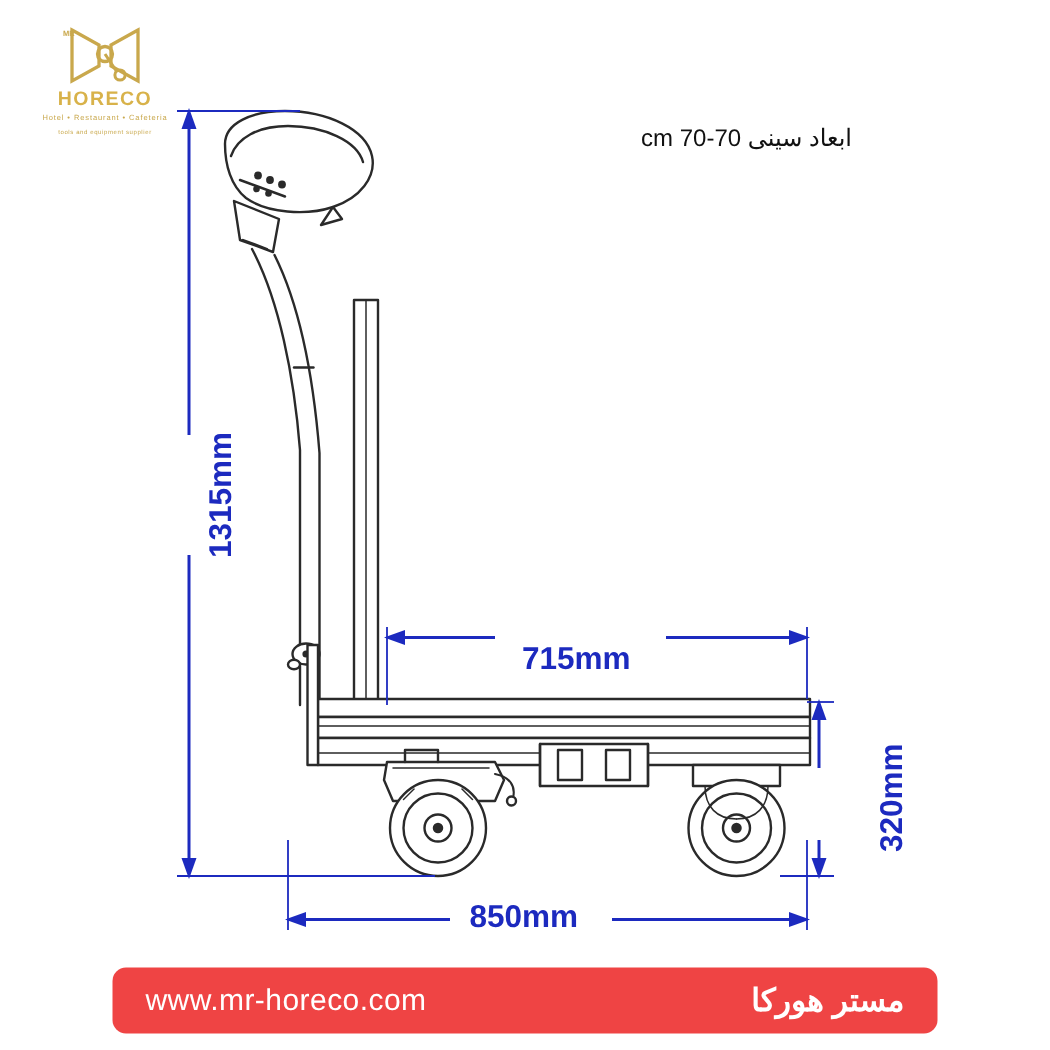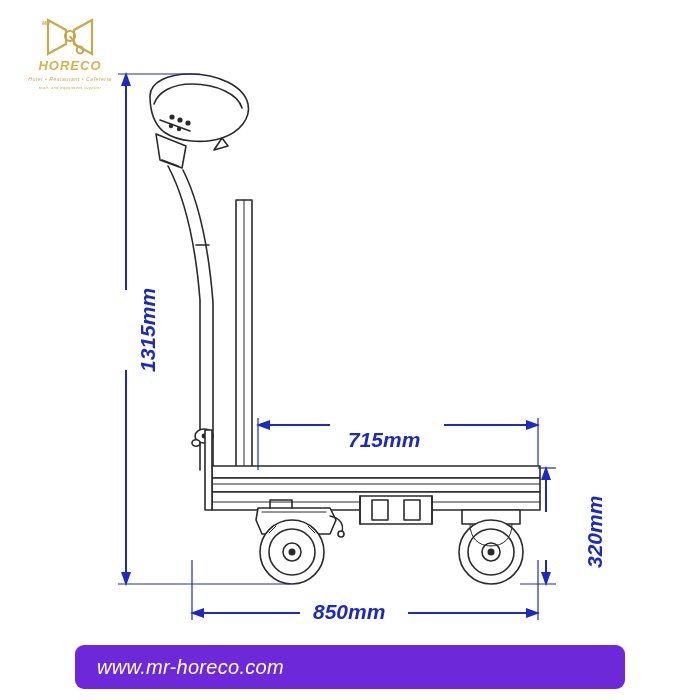--- a/index.html
+++ b/index.html
@@ -12,21 +12,20 @@
     background: #ffffff;
     font-family: "Liberation Sans", sans-serif;
     position: relative;
     overflow: hidden;
   }
 
   .page {
     position: relative;
     width: 596px;
     height: 700px;
-    font-style: italic;
   }
 
   
   .logo {
     position: absolute;
     left: 22px;
     top: 8px;
     width: 96px;
     height: 96px;
   }
@@ -100,21 +99,21 @@
     white-space: nowrap;
   }
 
   
   .footer {
     position: absolute;
     left: 75px;
     top: 645px;
     width: 550px;
     height: 44px;
-    background: #6d28d9;
+    background: #ef4444;
     border-radius: 9px;
     display: flex;
     align-items: center;
     justify-content: space-between;
     padding: 0 22px;
     box-sizing: border-box;
     text-align: center;
   }
   .footer-url {
     color: #ffffff;
@@ -147,20 +146,21 @@
       <circle cx="26" cy="22" r="5" fill="none" stroke="#c9a84c" stroke-width="2.2"></circle>
       <path d="M26 22 L34 34" stroke="#c9a84c" stroke-width="2" fill="none"></path>
       <circle cx="36" cy="36" r="3.4" fill="none" stroke="#c9a84c" stroke-width="2"></circle>
     </svg>
     <div class="logo-tiny">MR</div>
     <div class="logo-text">HORECO</div>
     <div class="logo-sub">Hotel • Restaurant • Cafeteria</div>
     <div class="logo-sub2">tools and equipment supplier</div>
   </div>
 
+  <div class="tray-note">ابعاد سینی 70-70 cm</div>
 
   <svg class="drawing" width="700" height="700" viewBox="0 0 700 700">
     <g fill="none" stroke="#2a2a2a" stroke-width="1.6" stroke-linejoin="round" stroke-linecap="round">
 
       <g>
         <path d="M150 96 C150 82 168 74 190 74 C218 74 244 86 248 104 C251 118 240 132 222 138 C204 144 178 142 164 132 C154 124 150 110 150 96 Z" fill="#ffffff"></path>
         <path d="M154 104 C158 92 172 84 192 84 C216 84 238 94 242 108"></path>
         <path d="M160 120 L190 131"></path>
         <circle cx="172" cy="117" r="2.6" fill="#2a2a2a" stroke="none"></circle>
         <circle cx="180" cy="120" r="2.6" fill="#2a2a2a" stroke="none"></circle>
@@ -277,15 +277,16 @@
   <div class="dim-label dim-vertical" style="left:136px; top:372px; transform: rotate(-90deg);">1315mm</div>
 
   <div class="dim-label" style="left:348px; top:428px;">715mm</div>
 
   <div class="dim-label dim-vertical" style="left:583px; top:568px; transform: rotate(-90deg);">320mm</div>
 
   <div class="dim-label" style="left:313px; top:600px;">850mm</div>
 
   <div class="footer">
     <div class="footer-url">www.mr-horeco.com</div>
+    <div class="footer-brand">مستر هورکا</div>
   </div>
 
 </div>
 
 </body></html>

